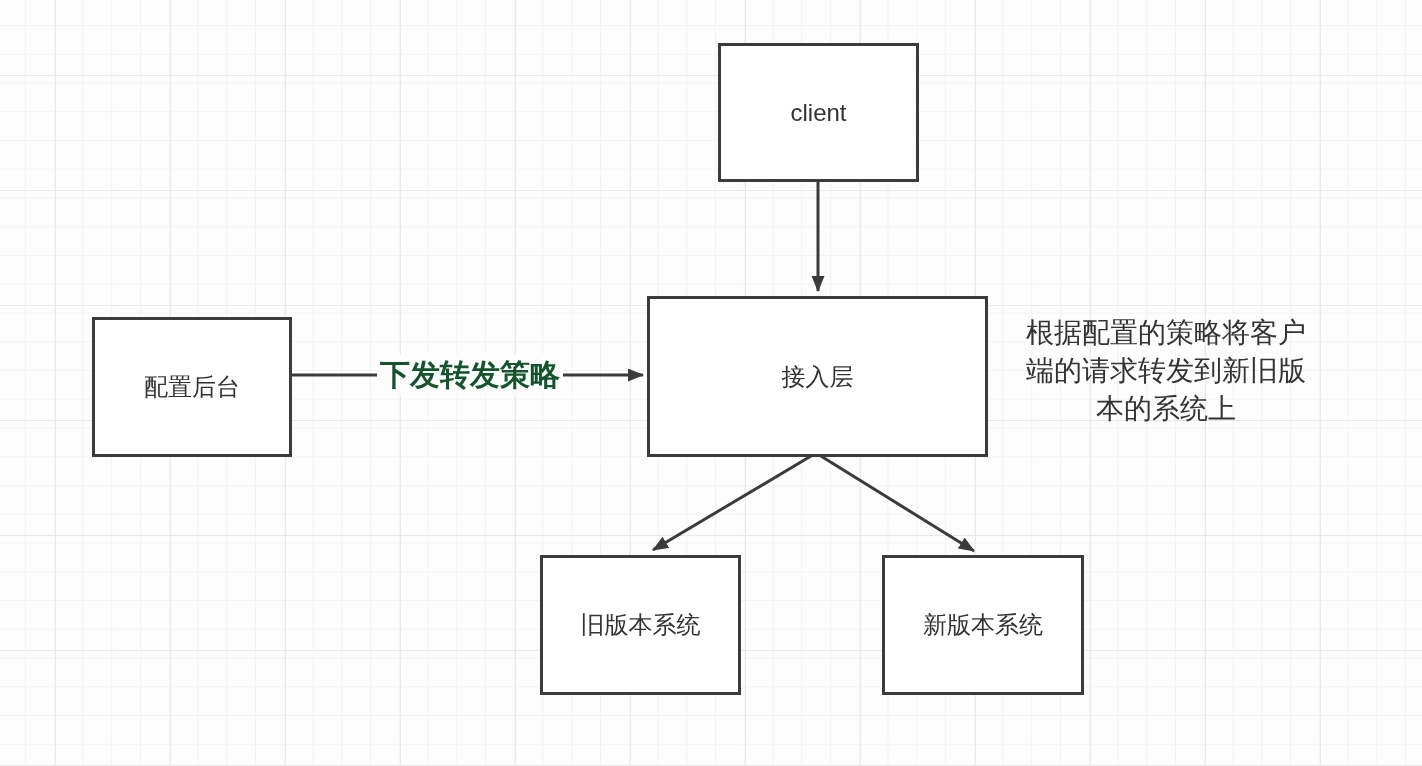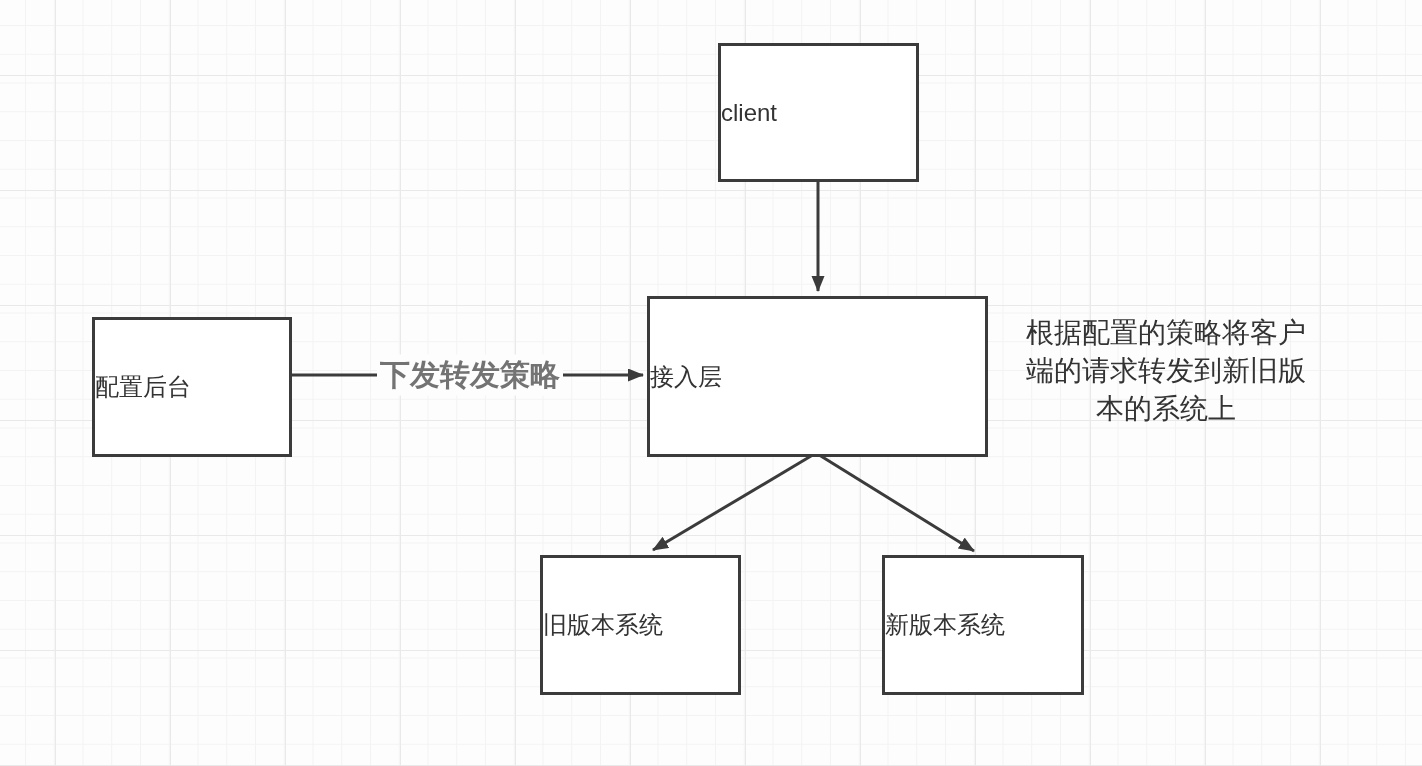--- a/index.html
+++ b/index.html
@@ -30,37 +30,38 @@
     stroke: #3b3b3b;
     stroke-width: 3;
   }
   .node {
     position: absolute;
     box-sizing: border-box;
     background: #ffffff;
     border: 3px solid #3b3b3b;
     display: flex;
     align-items: center;
+    justify-content: center;
     color: #333333;
     font-size: 24px;
     text-align: center;
   }
   .node-client        { left: 718px; top: 43px;  width: 201px; height: 139px; }
   .node-config        { left: 92px;  top: 317px; width: 200px; height: 140px; }
   .node-access        { left: 647px; top: 296px; width: 341px; height: 161px; }
   .node-old           { left: 540px; top: 555px; width: 201px; height: 140px; }
   .node-new           { left: 882px; top: 555px; width: 202px; height: 140px; }
   .edge-label {
     position: absolute;
     left: 470px;
     top: 375px;
     transform: translate(-50%, -50%);
     background: #fdfdfd;
     padding: 0 3px;
-    color: #737373;
+    color: #14532d;
     font-size: 30px;
     font-weight: 700;
     white-space: nowrap;
   }
   .annotation {
     position: absolute;
     left: 1000px;
     top: 314px;
     width: 332px;
     text-align: center;

